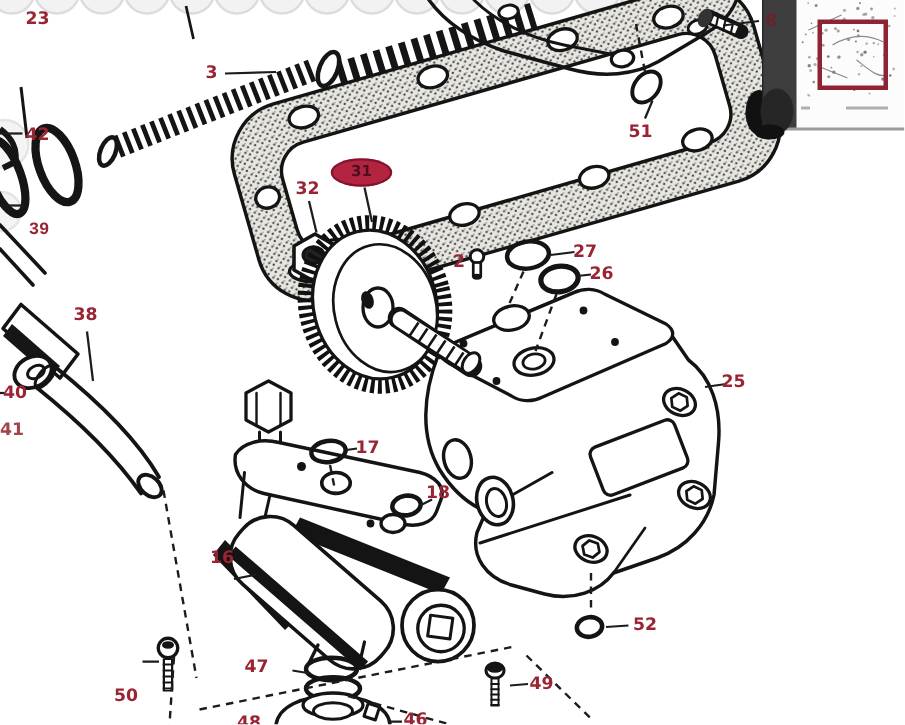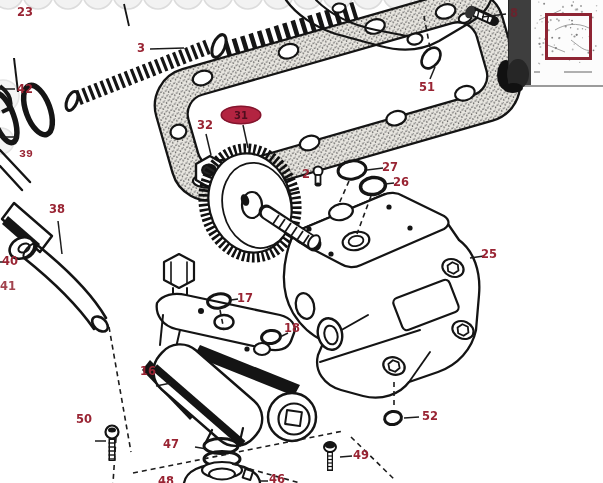--- a/index.html
+++ b/index.html
@@ -385,19 +385,19 @@
       <span class="plabel" style="left: 306px; top: 175px; color: rgb(153, 36, 51);">2</span>
       <span class="plabel" style="left: 390px; top: 168px; color: rgb(153, 36, 51);">27</span>
       <span class="plabel" style="left: 401px; top: 183px; color: rgb(153, 36, 51);">26</span>
       <span class="plabel" style="left: 427px; top: 88px; color: rgb(153, 36, 51);">51</span>
       <span class="plabel" style="left: 514px; top: 14px; color: rgb(106, 35, 45);">8</span>
       <span class="plabel" style="left: 489px; top: 255px; color: rgb(153, 36, 51); text-align: right;">25</span>
       <span class="plabel" style="left: 245px; top: 299px; color: rgb(153, 36, 51);">17</span>
       <span class="plabel" style="left: 292px; top: 329px; color: rgb(153, 36, 51);">18</span>
       <span class="plabel" style="left: 148px; top: 372px; color: rgb(153, 36, 51);">16</span>
       <span class="plabel" style="left: 430px; top: 417px; color: rgb(153, 36, 51);">52</span>
-      <span class="plabel" style="left: 84px; top: 420px; color: rgb(153, 36, 51);">50</span>
+      <span class="plabel" style="left: 84px; top: 464px; color: rgb(153, 36, 51);">50</span>
       <span class="plabel" style="left: 171px; top: 445px; color: rgb(153, 36, 51);">47</span>
       <span class="plabel" style="left: 361px; top: 456px; color: rgb(153, 36, 51);">49</span>
       <span class="plabel" style="left: 277px; top: 480px; color: rgb(153, 36, 51);">46</span>
       <span class="plabel" style="left: 166px; top: 482px; color: rgb(153, 36, 51);">48</span>
     </div>
 </div>
 
 </body></html>

